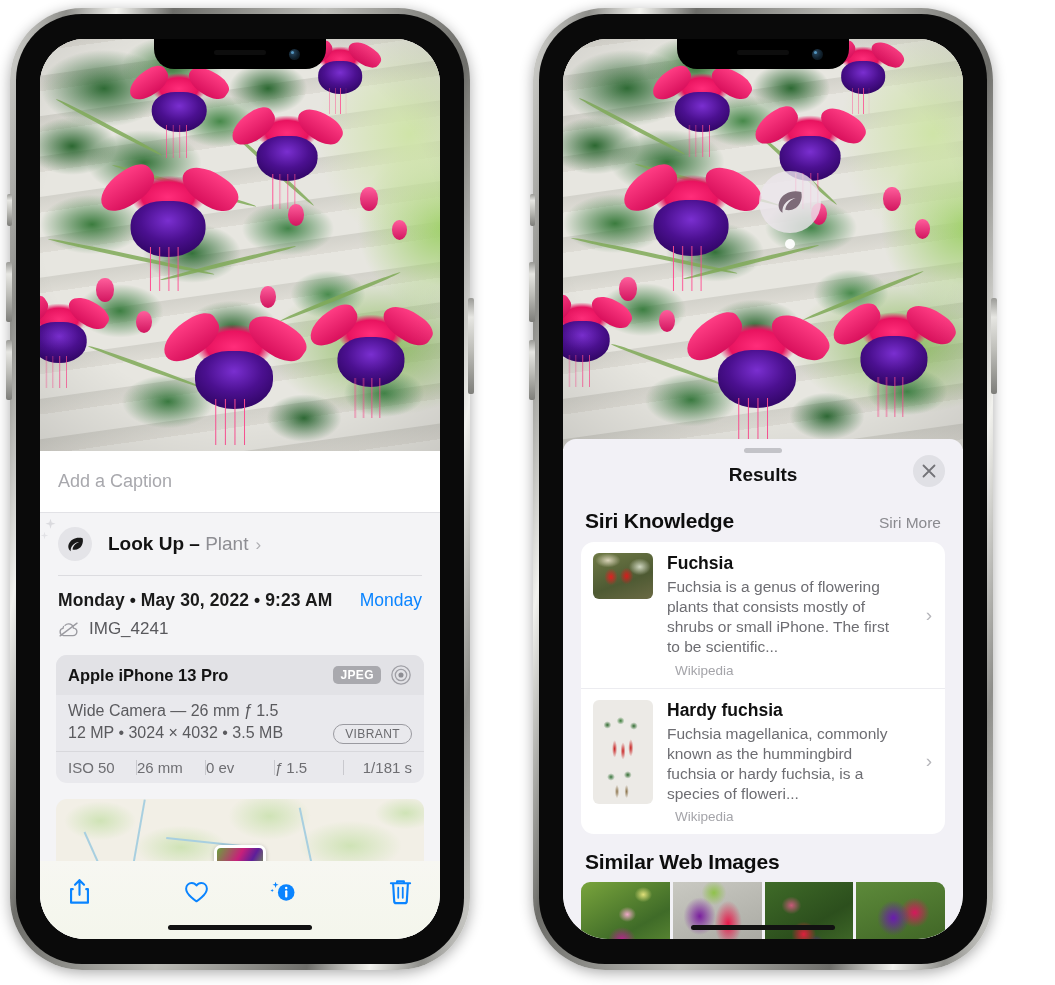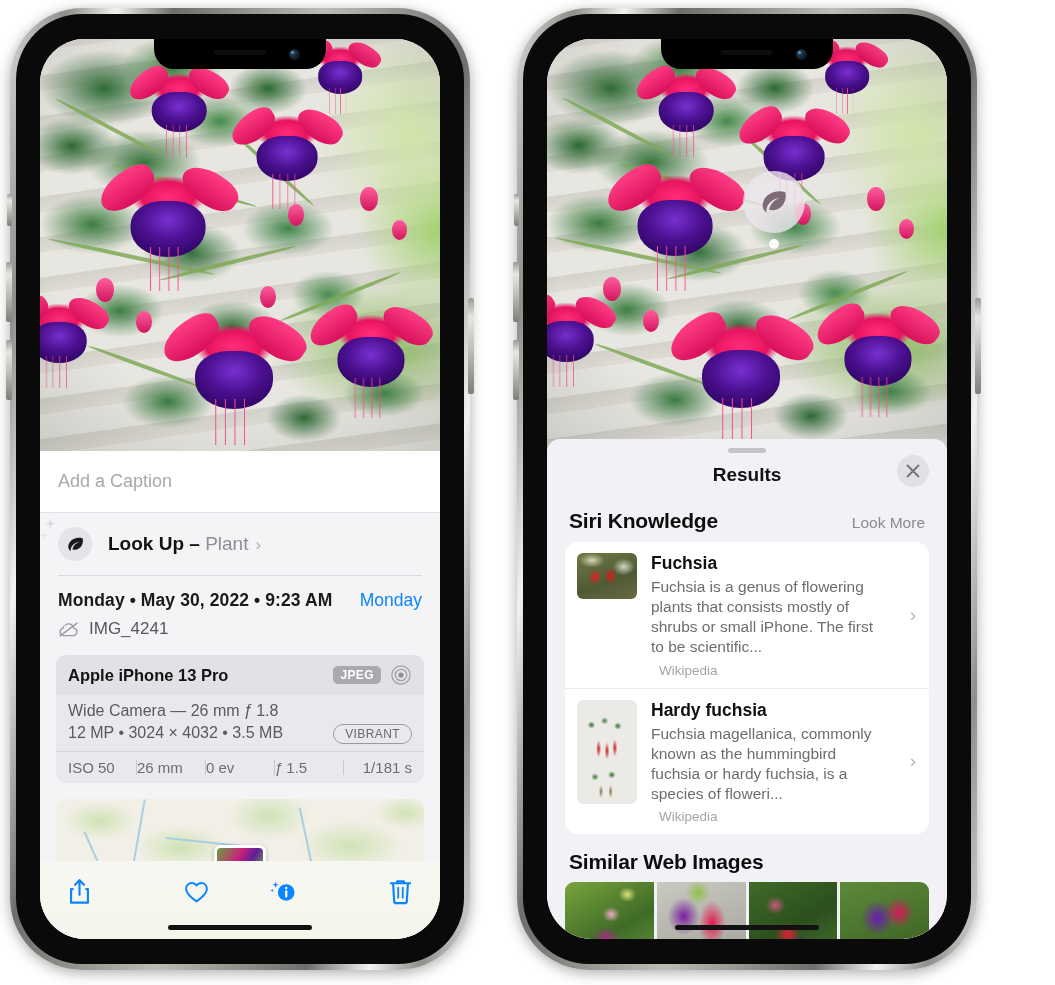--- a/index.html
+++ b/index.html
@@ -7,21 +7,21 @@
     width: 1055px; height: 985px;
     background: #ffffff;
     font-family: "Liberation Sans", sans-serif;
     overflow: hidden;
   }
   .stage { position: relative; width: 1055px; height: 985px; }
 
   
   .phone { position: absolute; top: 8px; width: 460px; height: 962px; }
   .phone.left  { left: 10px; }
-  .phone.right { left: 517px; }
+  .phone.right { left: 533px; }
 
   .frame-outer {
     position: absolute; inset: 0;
     border-radius: 72px;
     background: linear-gradient(100deg,#d8d8d4 0%,#8e8e8a 9%,#f2f2ee 17%,#6e6e6a 26%,
                 #bdbdb8 50%, #6e6e6a 74%, #f2f2ee 84%, #8e8e8a 92%, #d8d8d4 100%);
     box-shadow: 0 3px 14px rgba(0,0,0,.33);
   }
   .frame-inner {
     position: absolute; inset: 6px;
@@ -453,21 +453,21 @@
           <div class="exif-head">
             <div class="name">Apple iPhone 13 Pro</div>
             <div class="pill-jpeg">JPEG</div>
             <svg class="aperture-ico" viewBox="0 0 24 24">
               <circle cx="12" cy="12" r="10" fill="none" stroke="#a0a0a6" stroke-width="1.4"></circle>
               <circle cx="12" cy="12" r="6.2" fill="none" stroke="#a0a0a6" stroke-width="1.4"></circle>
               <circle cx="12" cy="12" r="2.8" fill="#8e8e94"></circle>
             </svg>
           </div>
           <div class="exif-mid">
-            <div class="l1">Wide Camera — 26 mm ƒ 1.8</div>
+            <div class="l1">Wide Camera — 26 mm ƒ 1.5</div>
             <div class="l2">12 MP • 3024 × 4032 • 3.5 MB</div>
             <div class="pill-vibrant">VIBRANT</div>
           </div>
           <div class="exif-foot">
             <div class="cell">ISO 50</div>
             <div class="sep2"></div>
             <div class="cell">26 mm</div>
             <div class="sep2"></div>
             <div class="cell">0 ev</div>
             <div class="sep2"></div>
@@ -616,21 +616,21 @@
           <div class="title">Results</div>
           <div class="close-btn">
             <svg viewBox="0 0 14 14">
               <path d="M1.5 1.5l11 11M12.5 1.5l-11 11" stroke="#737378" stroke-width="1.8" stroke-linecap="round"></path>
             </svg>
           </div>
         </div>
 
         <div class="sec-head">
           <div class="h">Siri Knowledge</div>
-          <div class="more">Look More</div>
+          <div class="more">Siri More</div>
         </div>
 
         <div class="card">
           <div class="kitem">
             <div class="kthumb t1"></div>
             <div class="ktext">
               <div class="ktitle">Fuchsia</div>
               <div class="kdesc">Fuchsia is a genus of flowering plants that consists mostly of shrubs or small iPhone. The first to be scientific...</div>
               <div class="ksrc">Wikipedia</div>
             </div>

